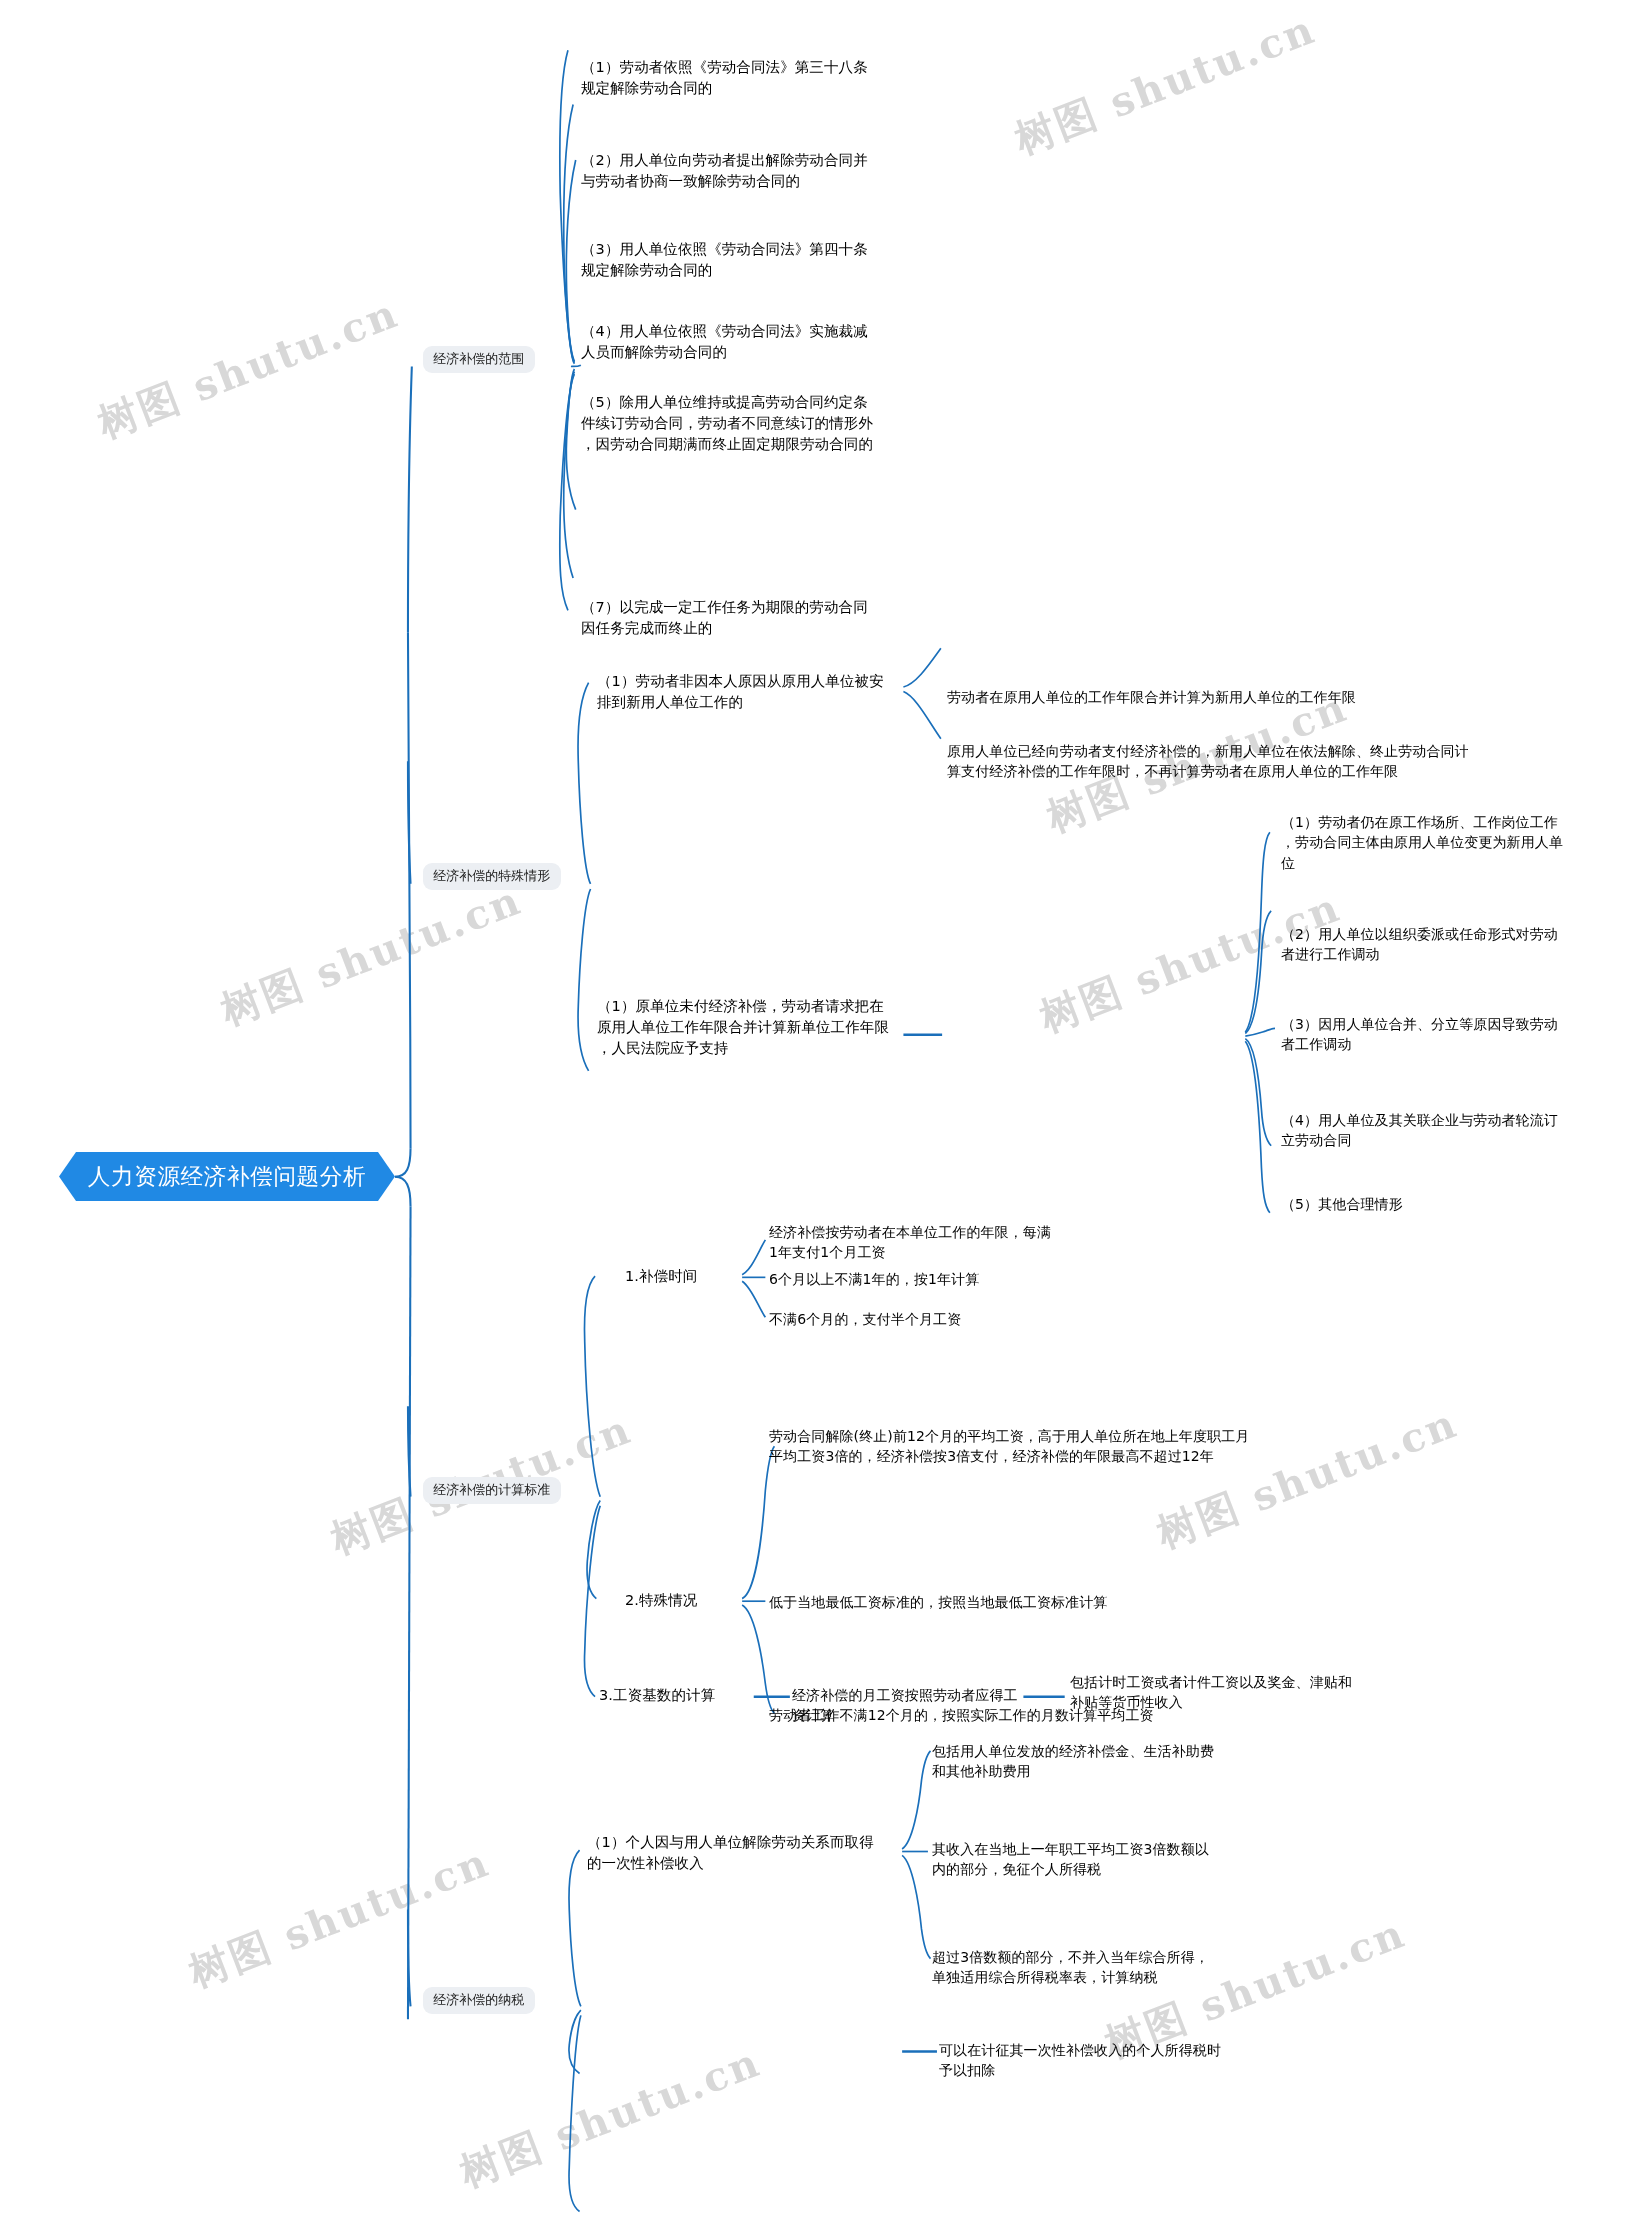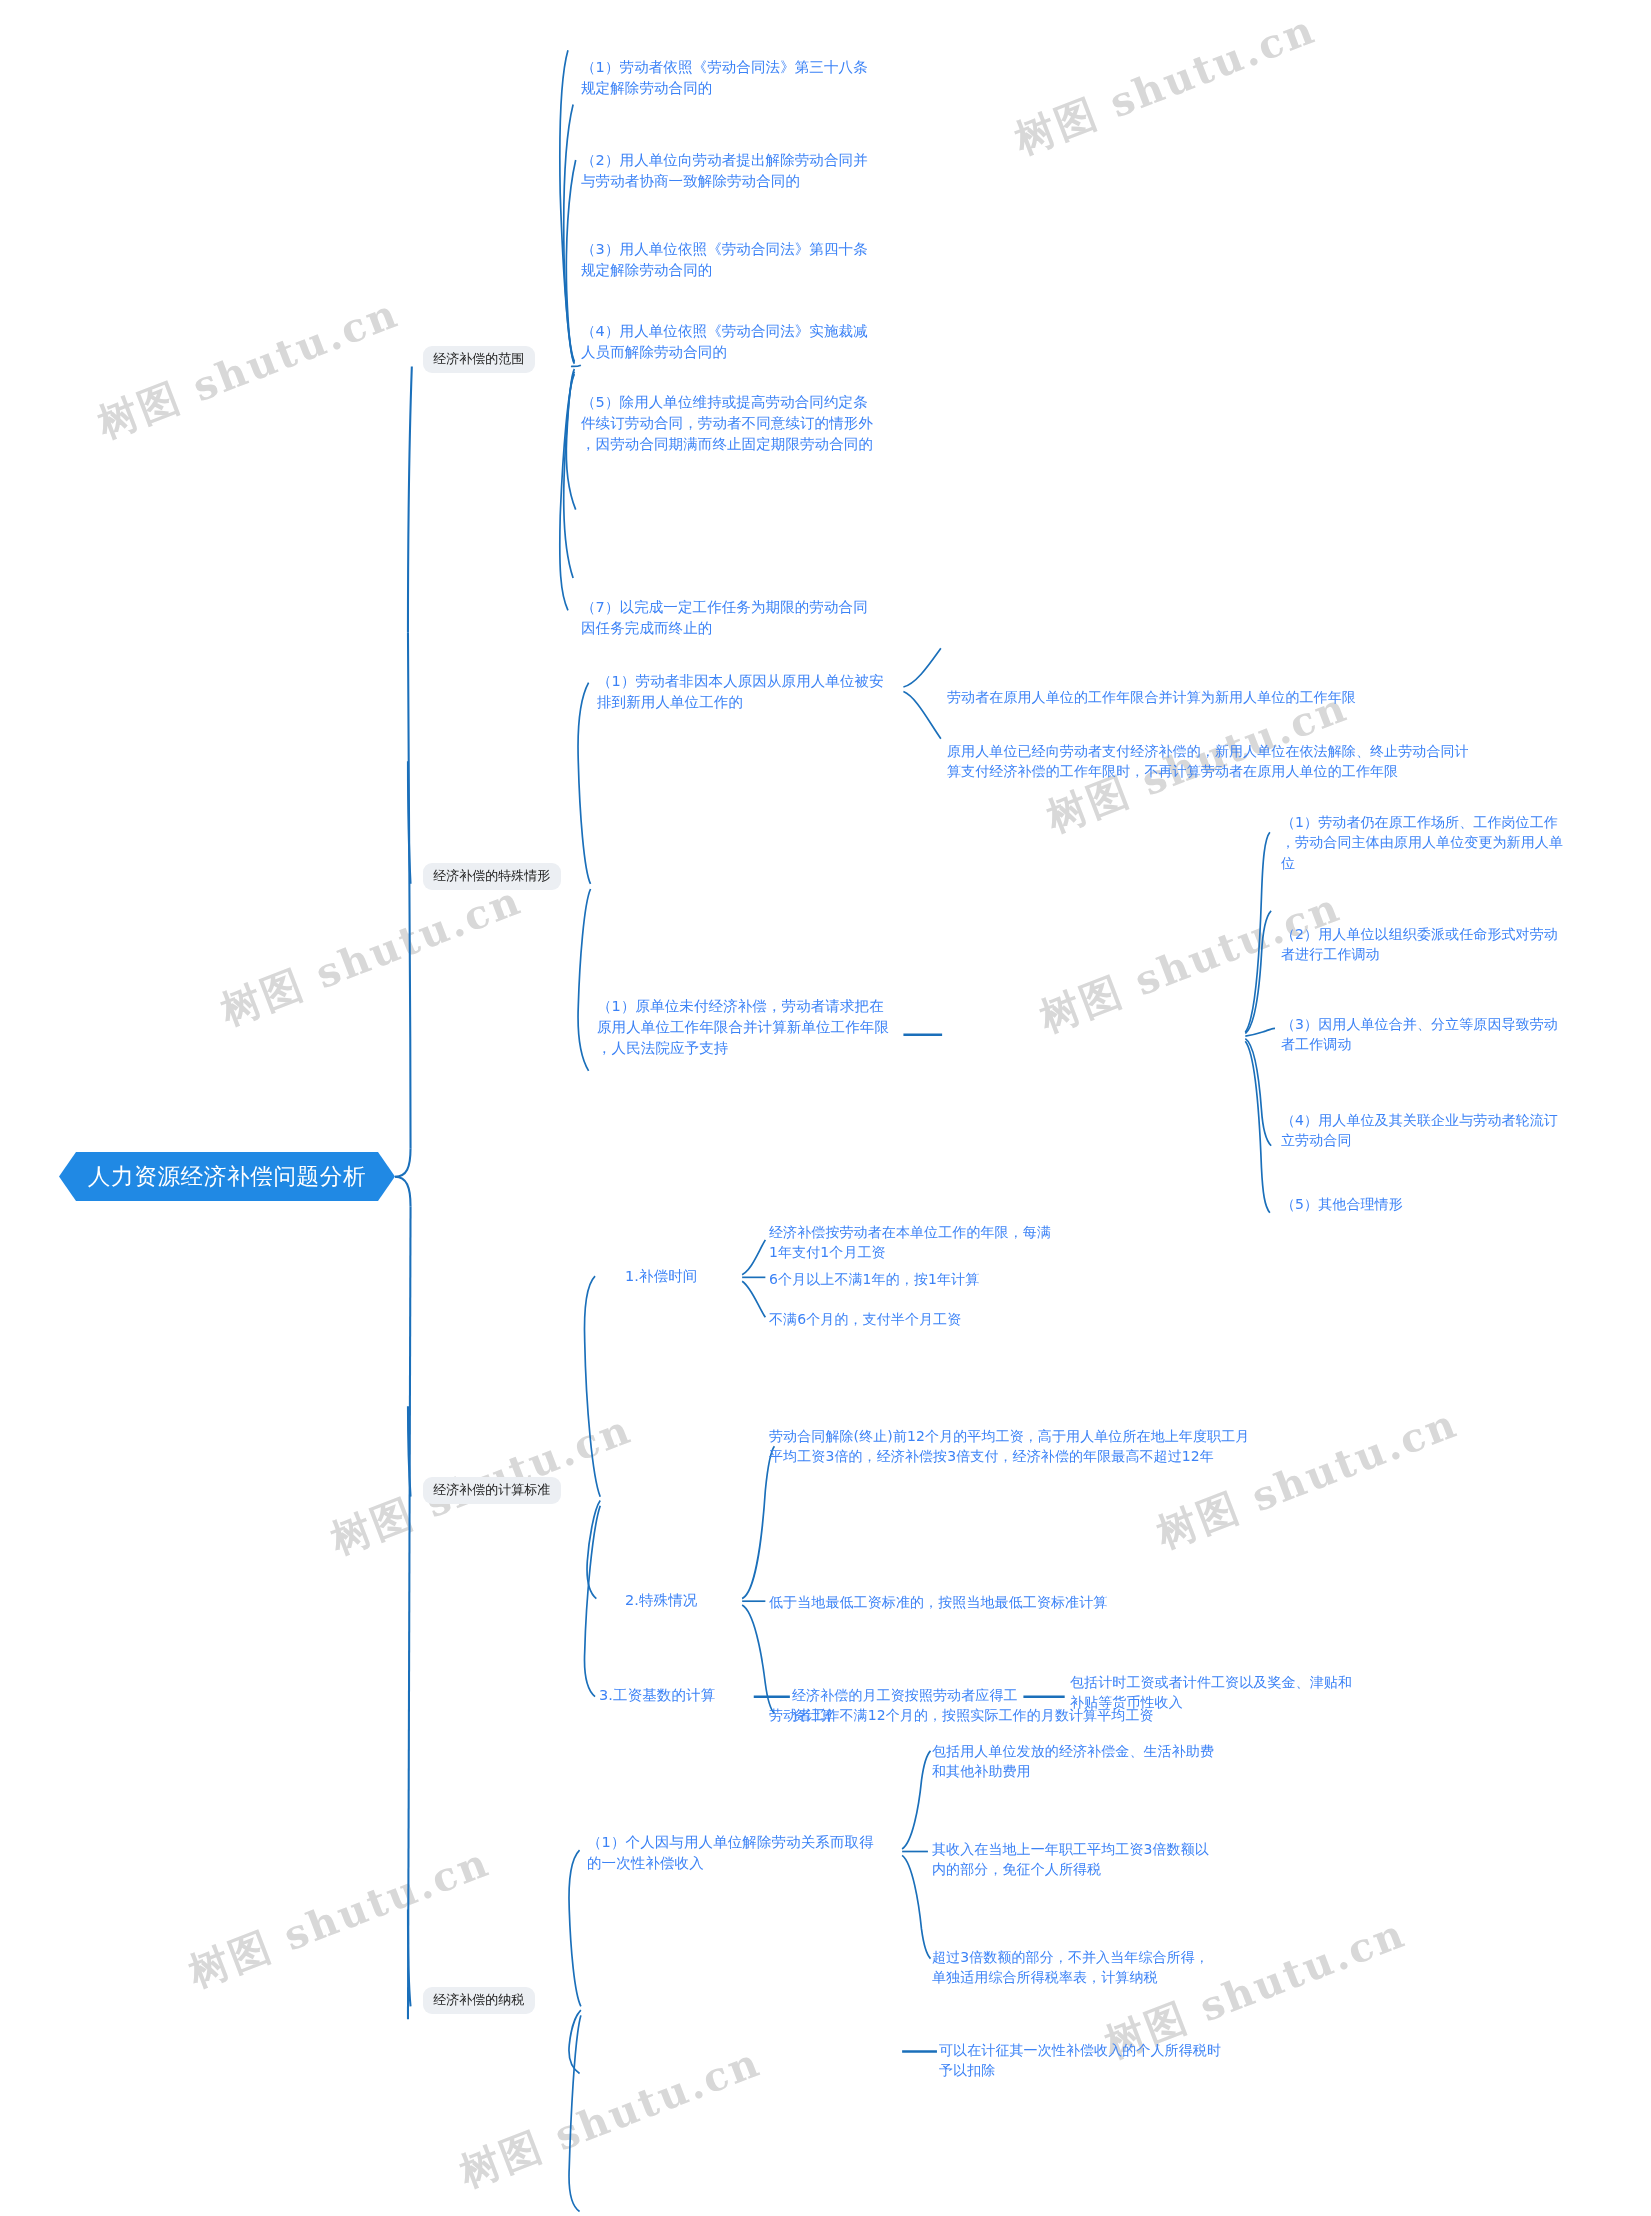--- a/index.html
+++ b/index.html
@@ -82,21 +82,21 @@
     font-size:13px;
     color:#1b1b1b;
     white-space:nowrap;
     line-height:1.3;
   }
   
   .nd{
     position:absolute;
     z-index:4;
     font-size:14.5px;
-    color:#3b82f6;
+    color:#000000;
     line-height:1.46;
     letter-spacing:0.1px;
     white-space:pre-line;
     text-align:left;
   }
   .nd.n2{font-size:14.5px;}
   .nd.n3{font-size:14px;}
 </style>
 </head>
 <body>

